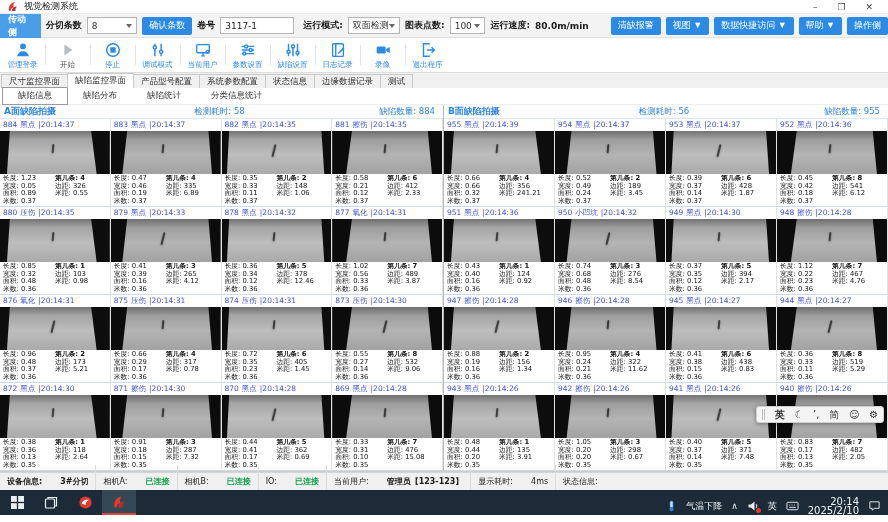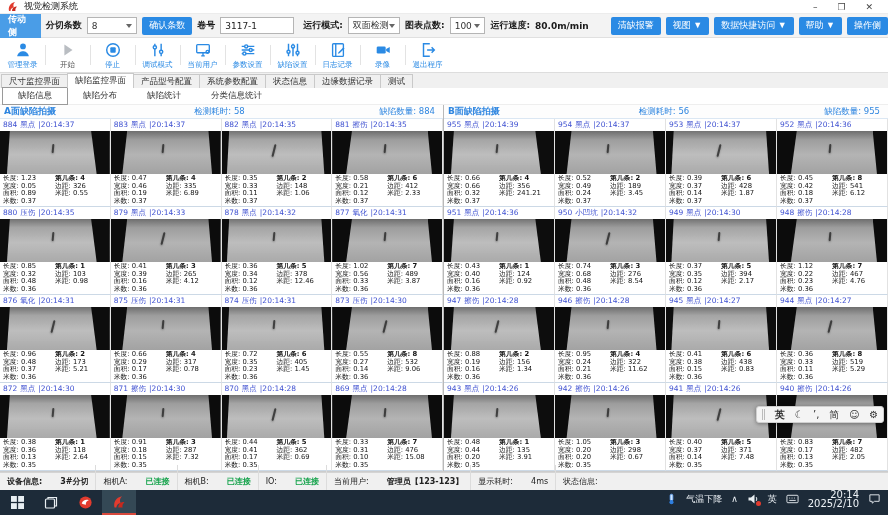--- a/index.html
+++ b/index.html
@@ -62,21 +62,21 @@
   .mcol{width:50%;white-space:nowrap;overflow:hidden}
   .mline.boldline{font-weight:bold}
 
   
   .statusbar{height:18px;background:#f0f0f0;border-top:1px solid #d4d4d4;display:flex;align-items:center;font-size:8px;color:#222}
   .sitem{padding:17px 7px;border-right:1px solid #dcdcdc;display:flex;gap:18px;align-items:center;height:100%;white-space:nowrap}
   .green{color:#13a24a;font-weight:bold}
   .bold{font-weight:bold}
 
   
-  .taskbar{height:25px;background:#1d2b39;display:flex;align-items:flex-start;color:#fff}
+  .taskbar{height:25px;background:#1d2b39;display:flex;align-items:flex-end;color:#fff}
   .tbtn{width:34px;height:25px;display:flex;align-items:center;justify-content:center}
   .tbtn.active{background:#344855;box-shadow:inset 0 -2px 0 #d8493c}
   .tray{margin-left:auto;display:flex;align-items:center;gap:9px;padding-right:7px}
   .tray .txt9{font-size:9px;color:#eef3f7;white-space:nowrap}
   .clock{font-size:10px;line-height:9px;text-align:right;color:#eef3f7}
   .spk{position:relative;display:flex}
   .spk .dot{position:absolute;right:-2px;bottom:-1px;width:5px;height:5px;border-radius:50%;background:#e23b2e}
 
   
   .ime{position:absolute;right:4px;top:406px;width:128px;height:17px;background:#f4f4f4;border:1px solid #cfcfcf;border-radius:3px;display:flex;align-items:center;justify-content:space-around;font-size:10px;color:#333;box-shadow:0 1px 4px rgba(0,0,0,.4);z-index:5}

